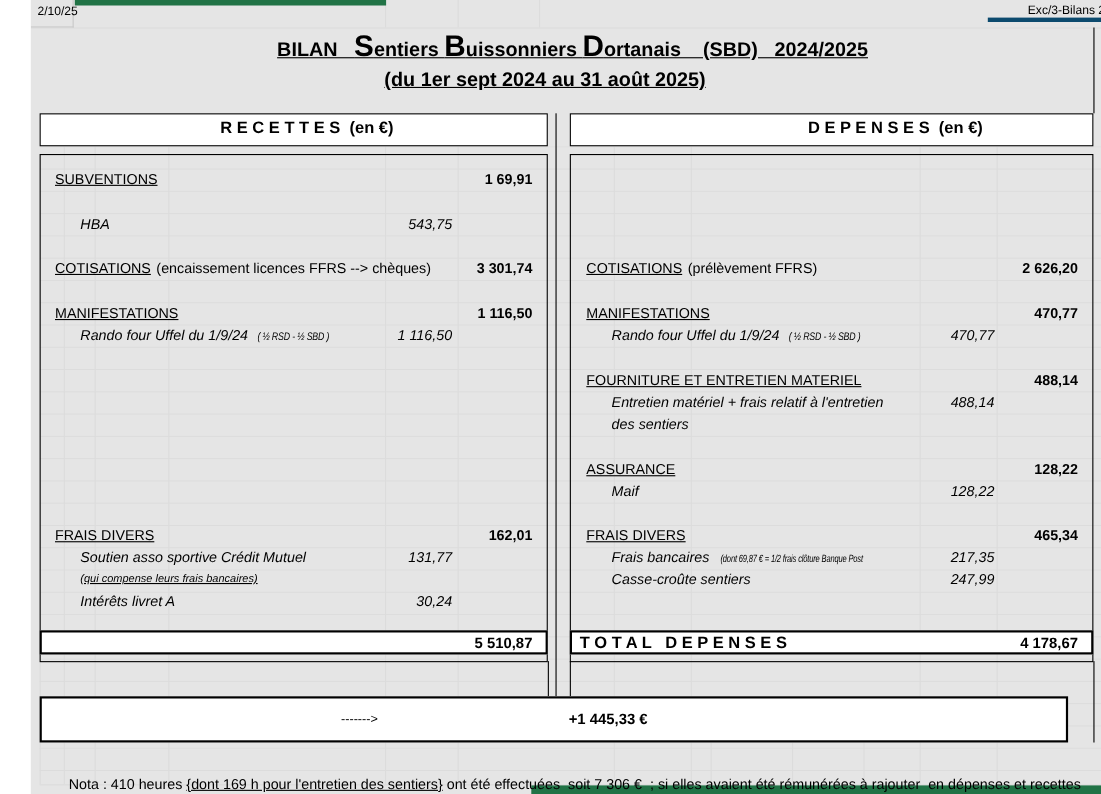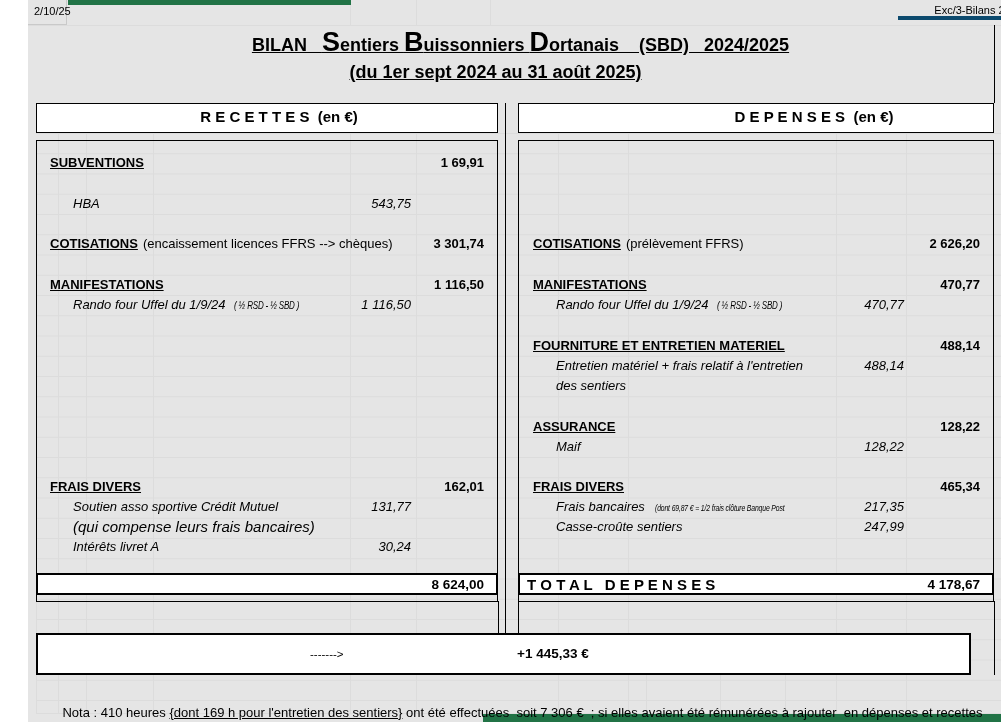--- a/index.html
+++ b/index.html
@@ -19,24 +19,24 @@
   .hg { position: absolute; height: 1px; background: #dcdcdc; }
   .vb { position: absolute; width: 1px; background: #000; }
   
   .box  { position: absolute; border: 1.5px solid #000; }
   .boxw { position: absolute; border: 1.5px solid #000; background: #fff; }
   .box2 { position: absolute; border: 2px solid #000; background: #fff; }
   .rbox { position: absolute; border: 2px solid #000; background: #fff; }
   
   .row { position: absolute; left: 0; width: 1001px; height: 20px; line-height: 20px; font-size: 13px; }
   .lbl { position: absolute; white-space: pre; }
-  .hd { font-weight: bold; text-decoration: underline; }
+  .hd { font-weight: normal; text-decoration: underline; }
   .hnote { font-weight: normal; text-decoration: none; margin-left: 5px; }
   .it { font-style: italic; }
-  .small-it { font-size: 15px; font-style: italic; }
+  .small-it { font-size: 10px; font-style: italic; text-decoration: underline; }
   .cnote { display: inline-block; font-size: 10px; font-style: italic; margin-left: 8px;
            transform: scaleX(0.8); transform-origin: 0 50%; letter-spacing: -0.2px; }
   .fbnote { display: inline-block; font-size: 9.5px; font-style: italic; margin-left: 10px;
            transform: scaleX(0.72); transform-origin: 0 50%; letter-spacing: -0.2px; }
   .amtLsub  { position: absolute; left: 245px; width: 138px; text-align: right; font-style: italic; white-space: pre; }
   .amtLmain { position: absolute; left: 318px; width: 138px; text-align: right; font-weight: bold; white-space: pre; }
   .amtRsub  { position: absolute; left: 740px; width: 136px; text-align: right; font-style: italic; white-space: pre; }
   .amtRmain { position: absolute; left: 818px; width: 134px; text-align: right; font-weight: bold; white-space: pre; }
   .colhead { position: absolute; height: 30px; line-height: 27px; text-align: center;
              font-weight: bold; font-size: 15px; white-space: pre; padding-left: 24px; }
@@ -145,21 +145,21 @@
     <span class="amtLsub">131,77</span>
   </div>
   <div class="row" style="top:517px">
     <span class="lbl small-it" style="left:45px">(qui compense leurs frais bancaires)</span>
   </div>
   <div class="row" style="top:537px">
     <span class="lbl it" style="left:45px">Intérêts livret A</span>
     <span class="amtLsub">30,24</span>
   </div>
   <div class="totrow" style="left:0;top:573px;width:1001px">
-    <span class="amtLmain" style="top:2px;font-size:13.5px">8 624,00</span>
+    <span class="amtLmain" style="top:2px;font-size:13.5px">5 510,87</span>
   </div>
 
   <div class="row" style="top:234px">
     <span class="lbl" style="left:505px"><span class="hd">COTISATIONS</span><span class="hnote">(prélèvement FFRS)</span></span>
     <span class="amtRmain">2 626,20</span>
   </div>
   <div class="row" style="top:275px">
     <span class="lbl hd" style="left:505px">MANIFESTATIONS</span>
     <span class="amtRmain">470,77</span>
   </div>

